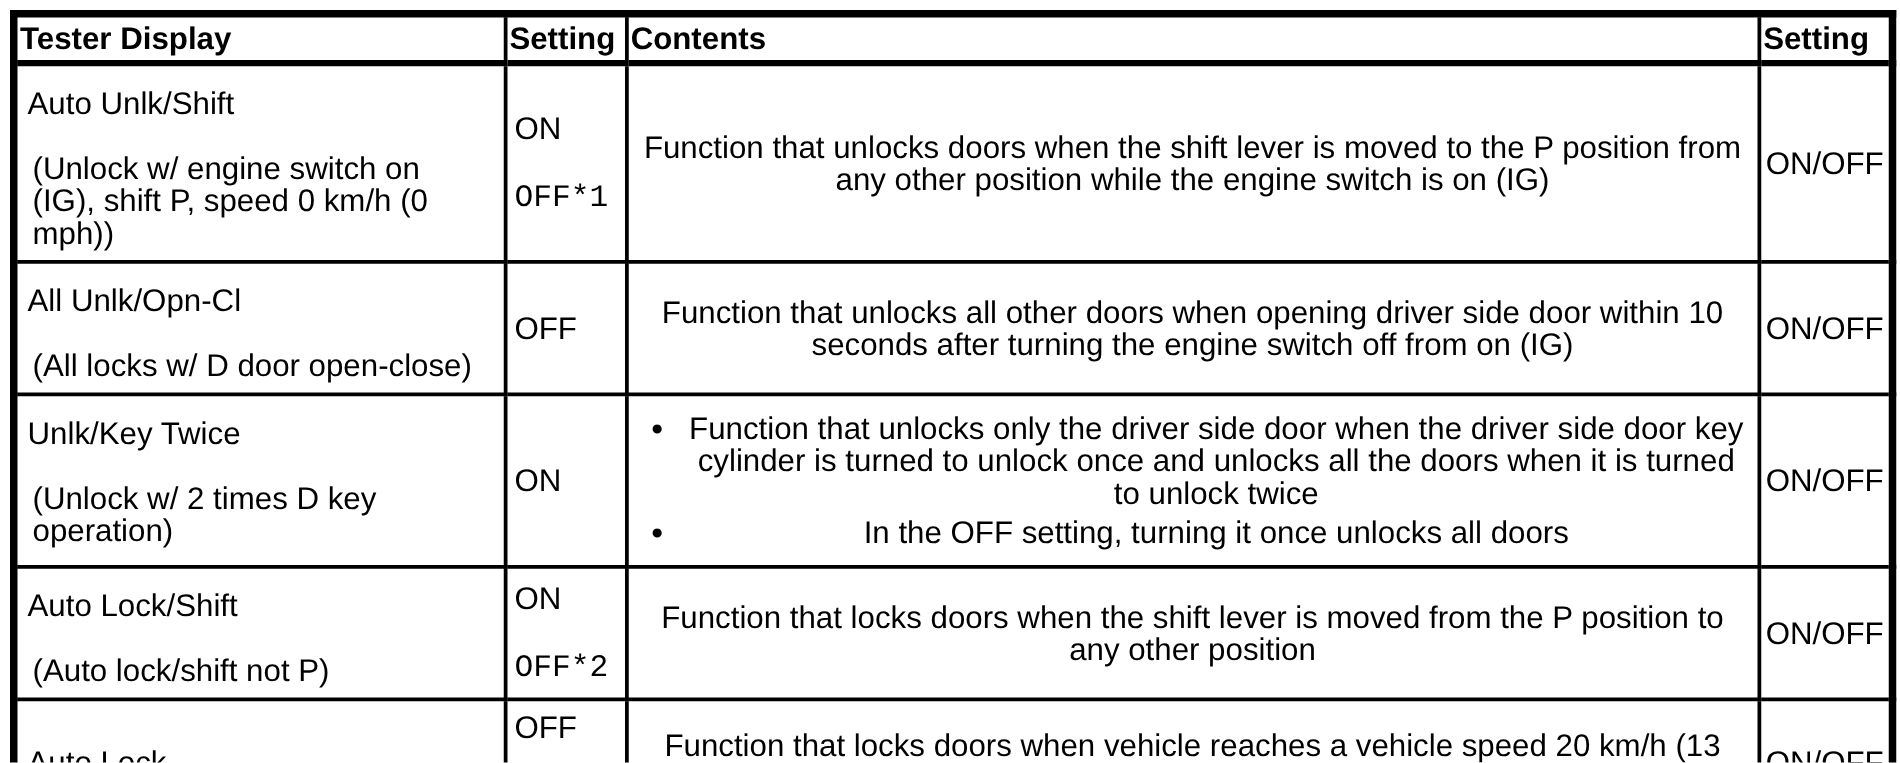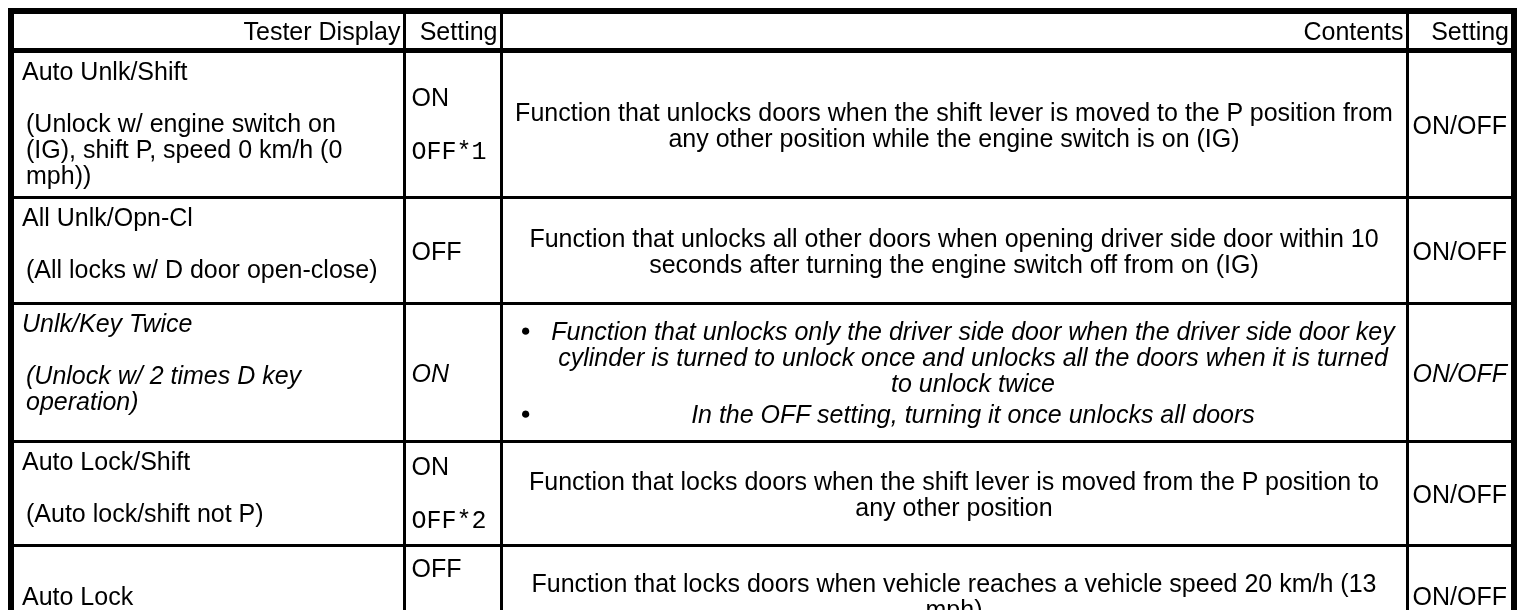--- a/index.html
+++ b/index.html
@@ -29,37 +29,37 @@
   col.c4 { width: 107px; }
 
   th, td {
     border: 3px solid #000;
     font-size: 25px;
     line-height: 26px;
     overflow: hidden;
   }
   thead th {
     height: 30px;
-    font-weight: normal;
-    text-align: right;
+    font-weight: bold;
+    text-align: left;
     vertical-align: middle;
     padding: 2px 2px;
     border-bottom: 5px solid #000;
   }
   td.cell-tester {
     vertical-align: top;
     padding: 5px 6px 4px 8px;
     text-align: left;
   }
   td.cell-tester.vmid {
     vertical-align: middle;
     padding-top: 0;
     padding-bottom: 0;
   }
-  .fn-name { margin: 0 0 26px 0; }
+  .fn-name { margin: 12px 0 26px 0; }
   .fn-name.no-note { margin: 0; }
   .fn-note { margin: 4px; }
 
   td.cell-default {
     vertical-align: middle;
     padding: 0 2px 0 6px;
     text-align: left;
   }
   .default-value + .default-value { margin-top: 30px; font-family: Liberation Mono, monospace; }
 
@@ -87,21 +87,21 @@
 
   td.cell-setting {
     vertical-align: middle;
     text-align: center;
     padding: 0 1px;
   }
 
   
   tr.r1 > td { height: 128px; }
   tr.r2 > td { height: 94px; }
-  tr.r3 > td { height: 126px; font-style: italic; }
+  tr.r3 > td { height: 126px; }
   tr.r4 > td { height: 92px; }
   tr.r5 > td { height: 90px; }
 </style>
 </head>
 <body>
 
 <table class="settings-table">
   <colgroup>
     <col class="c1">
       <col class="c2">

